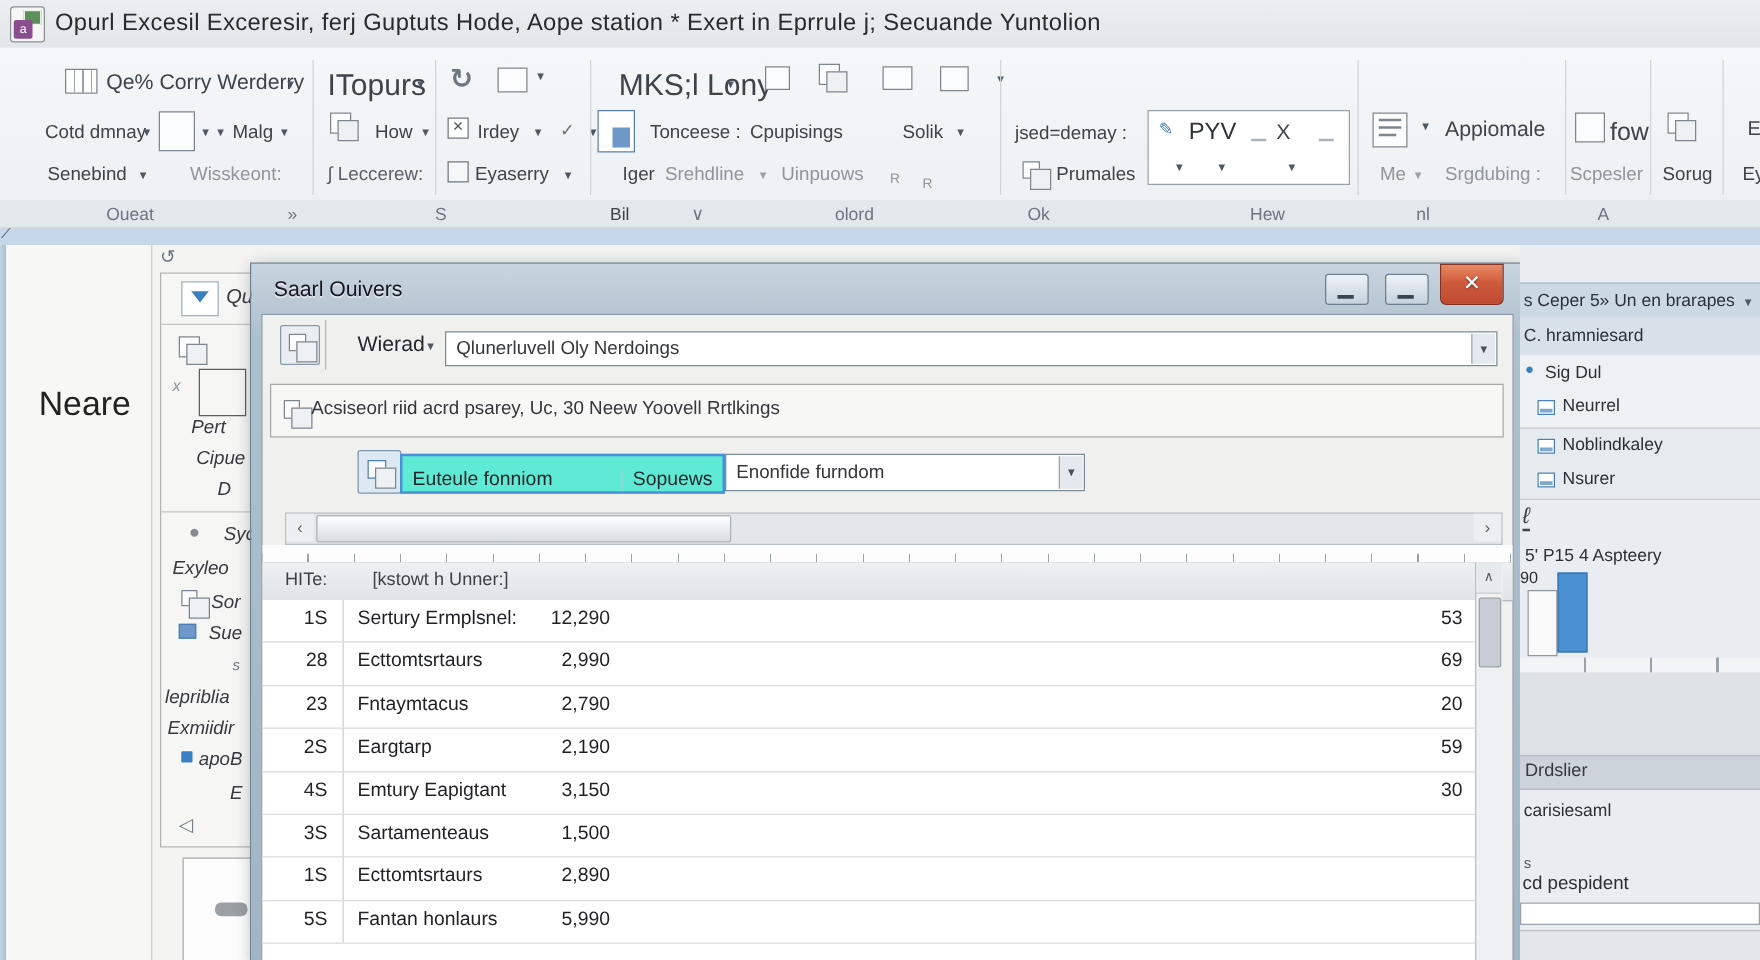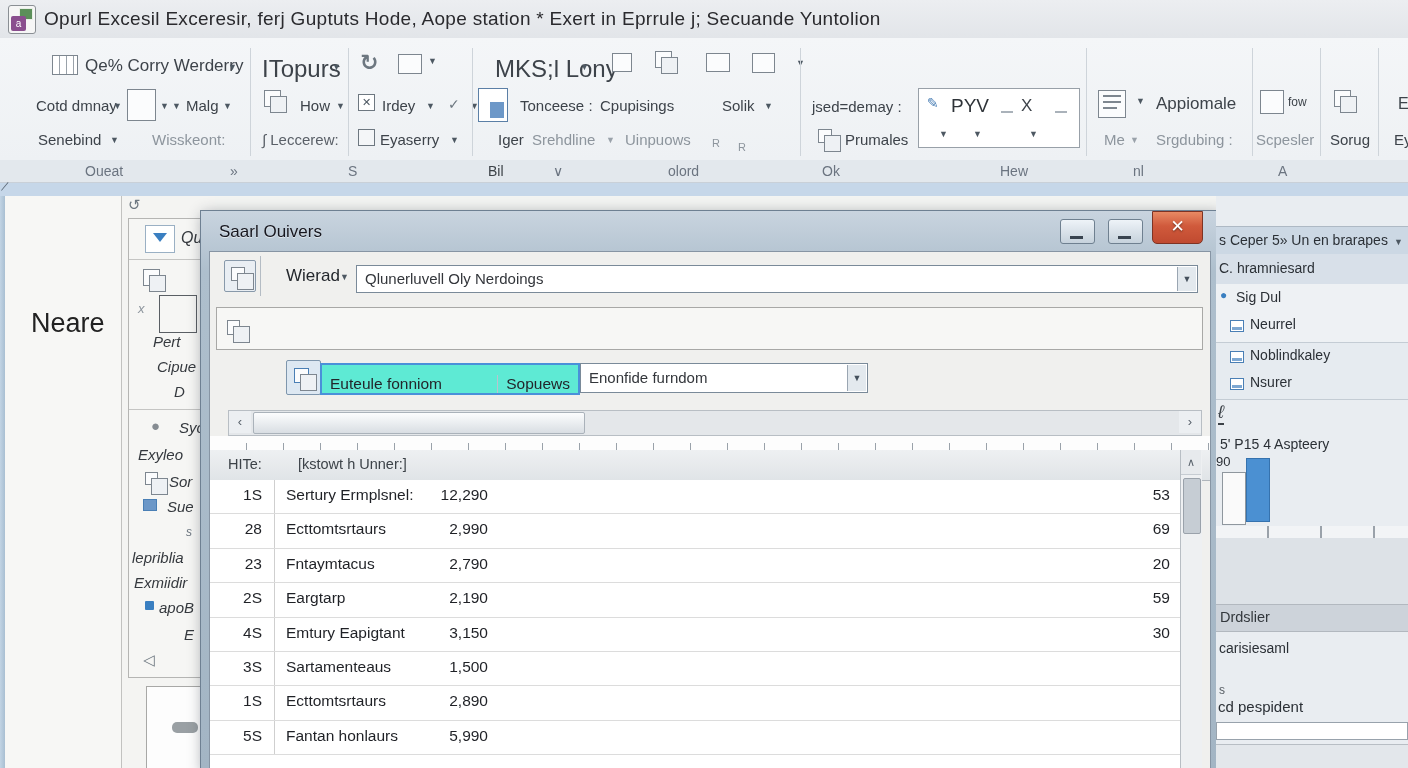--- a/index.html
+++ b/index.html
@@ -227,21 +227,21 @@
     </div>
     <span class="dd" style="left:1136px;top:58px;">▼</span>
     <span class="rl big" style="left:1156px;top:56px;">Appiomale</span>
     <span class="rl gray" style="left:1104px;top:93px;">Me</span>
     <span class="dd" style="left:1130px;top:97px;color:#9aa2aa;">▼</span>
     <span class="rl gray" style="left:1156px;top:93px;">Srgdubing :</span>
 
     <div class="vdiv" style="left:1252px;"></div>
 
     <div class="i-sq" style="left:1260px;top:52px;width:22px;height:22px;"></div>
-    <span class="rl" style="left:1288px;top:57px;font-size:12px;">fow</span>
+    <span class="rl" style="left:1288px;top:57px;font-size:20px;">fow</span>
     <span class="rl gray" style="left:1256px;top:93px;">Scpesler</span>
 
     <div class="vdiv" style="left:1320px;"></div>
 
     <div class="i-dbl" style="left:1334px;top:52px;"></div>
     <span class="rl" style="left:1330px;top:93px;">Sorug</span>
 
     <div class="vdiv" style="left:1378px;"></div>
 
     <span class="rl" style="left:1398px;top:57px;font-size:16px;">E</span>
@@ -324,20 +324,21 @@
       <div style="position:absolute;left:50px;top:4px;height:40px;border-left:1px solid #b4bcc4;"></div>
       <span style="position:absolute;left:76px;top:14px;font-size:17px;color:#24282d;" class="nw">Wierad</span>
       <span class="dd" style="left:130px;top:20px;">▼</span>
       <div class="combo" style="left:146px;top:13px;width:840px;height:26px;">
         <span class="txt">Qlunerluvell Oly Nerdoings</span>
         <span class="btn">▼</span>
       </div>
 
       <div class="infobar">
         <div class="i-dbl" style="left:10px;top:12px;width:11px;height:13px;"></div>
+        <span style="position:absolute;left:32px;top:10px;font-size:15px;color:#33363b;" class="nw">Acsiseorl riid acrd psarey, Uc, 30 Neew Yoovell Rrtlkings</span>
       </div>
 
       <div class="iconbtn" style="left:76px;top:108px;width:33px;height:33px;background:#dde8f2;border-color:#7e96ad;">
         <div class="i-dbl" style="left:7px;top:7px;width:13px;height:13px;border-color:#4a7fb5;"></div>
       </div>
       <div class="seg">
         <span class="l">Euteule fonniom</span>
         <span class="r">Sopuews</span>
       </div>
       <div class="combo" style="left:370px;top:111px;width:286px;height:28px;">

